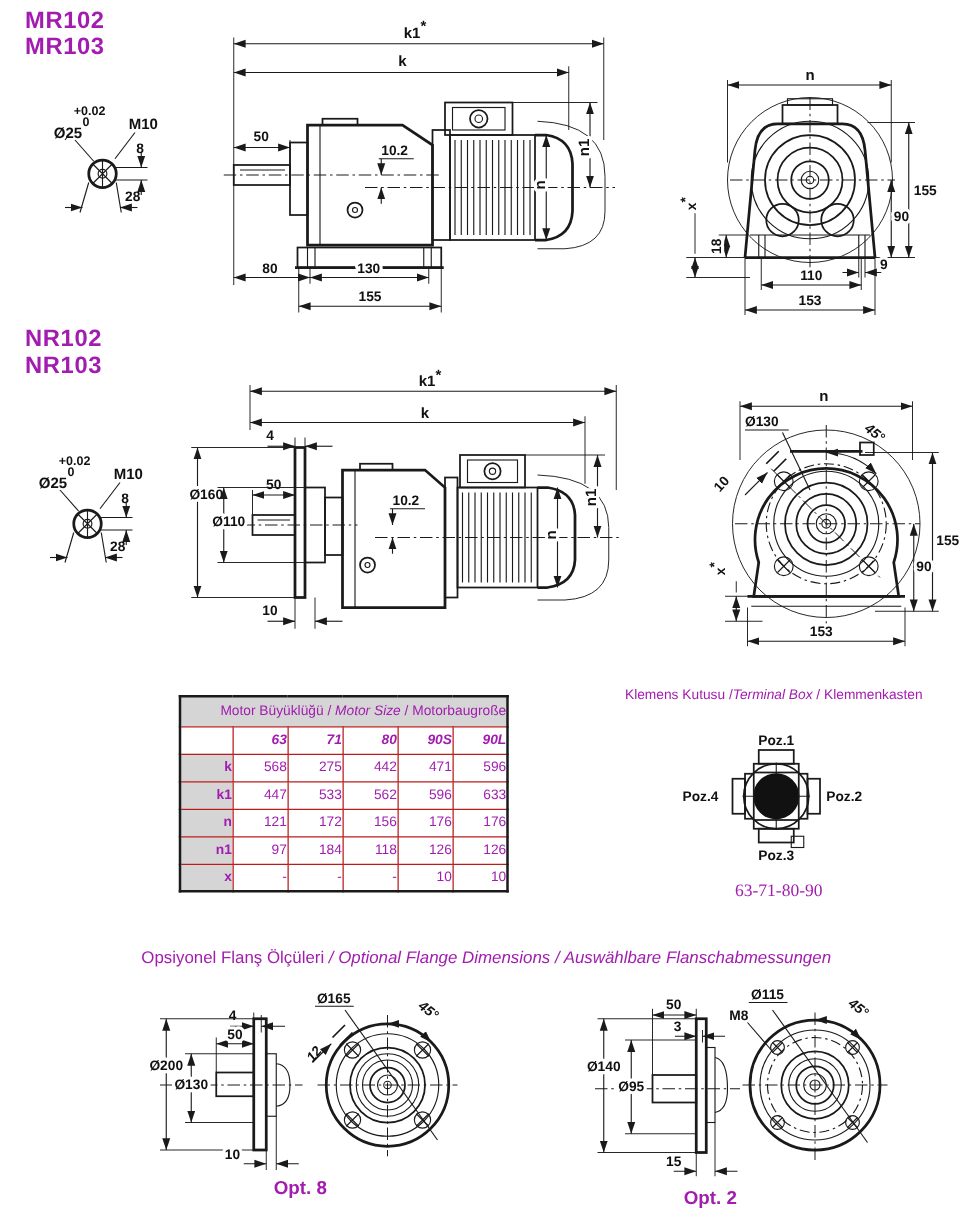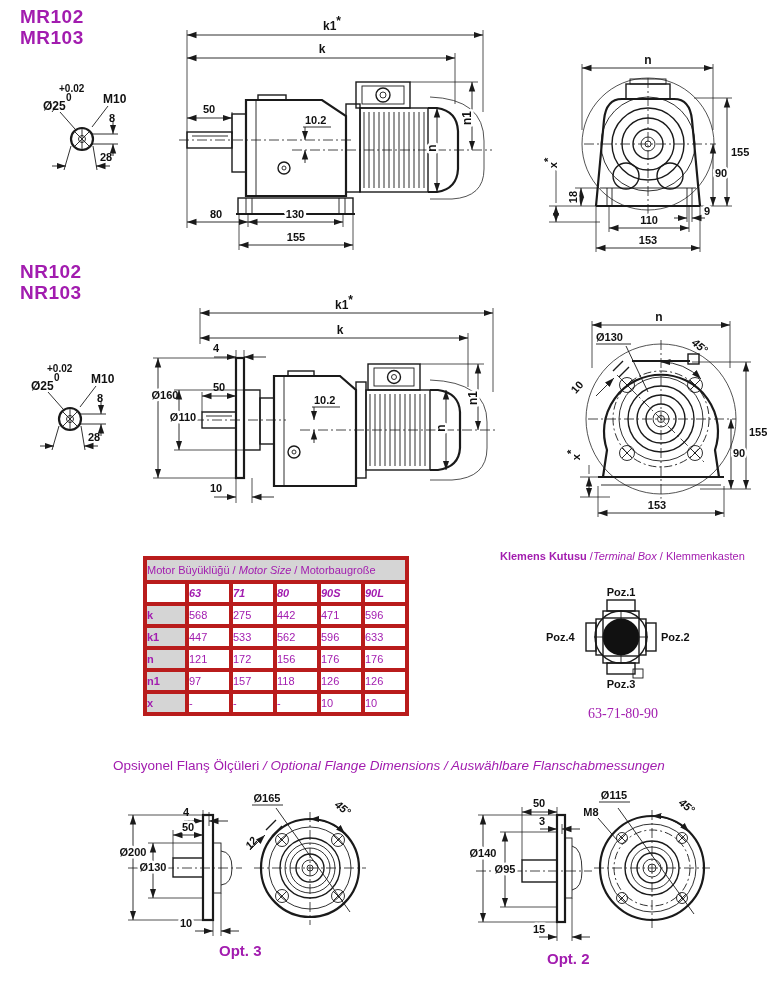--- a/index.html
+++ b/index.html
@@ -23,27 +23,27 @@
   svg text.it { font-style:italic; }
   svg text.mid{ text-anchor:middle; }
   svg text.halo { paint-order:stroke; stroke:#ffffff; stroke-width:5px; stroke-linejoin:round; }
   
   .model-title { position:absolute; font-weight:bold; font-size:19px; line-height:21px; letter-spacing:0.5px; }
   .section-title { position:absolute; font-size:13.5px; white-space:nowrap; }
   .section-title .b { font-weight:normal;text-align:right; }
   .section-title .i { font-style:italic; }
   .sep { white-space:pre; }
   .tb-title { position:absolute; font-size:11px; white-space:nowrap; }
-  .tb-title .b { font-weight:bold; }
+  .tb-title .b { font-weight:normal; }
   .tb-title .i { font-style:italic; }
   .opt-caption { position:absolute; font-weight:bold; font-size:15px; }
   .tb-caption { position:absolute; font-size:14px;font-family:Liberation Serif, serif; }
   
   #size-table { position:absolute; left:143px; top:556px; border-collapse:collapse; table-layout:fixed; }
-  #size-table td { border:4px solid #b91c1c; text-align:left; vertical-align:middle;
+  #size-table td { border:1px solid #b91c1c; text-align:right; vertical-align:middle;
                    font-size:11px; height:22px; background:#fff; }
   #size-table .title-row td { background:#d5d5d5; height:24px; font-size:11px; }
   #size-table .colhead { font-weight:bold;font-style:italic; }
   #size-table .rowlabel { background:#d5d5d5; font-weight:bold; }
   #size-table { border:2px solid #1a1a1a; }
 </style>
 </head>
 <body>
 
 <div id="page">
@@ -554,37 +554,37 @@
       <td class="rowlabel">n</td>
       <td>121</td>
       <td>172</td>
       <td>156</td>
       <td>176</td>
       <td>176</td>
     </tr>
     <tr>
       <td class="rowlabel">n1</td>
       <td>97</td>
-      <td>157</td>
+      <td>184</td>
       <td>118</td>
       <td>126</td>
       <td>126</td>
     </tr>
     <tr>
       <td class="rowlabel">x</td>
       <td>-</td>
       <td>-</td>
       <td>-</td>
       <td>10</td>
       <td>10</td>
     </tr>
   </tbody>
     </table>
 
   <div class="tb-title" style="left:500px; top:550px;"><span class="b">Klemens Kutusu</span><span class="sep"> /</span><span class="i">Terminal Box</span><span class="sep"> / </span><span>Klemmenkasten</span></div>
   <div class="tb-caption" style="left:588px; top:706px;">63-71-80-90</div>
 
   <div class="section-title" style="left:113px; top:758px;"><span class="b">Opsiyonel Flanş Ölçüleri</span><span class="i sep"> / </span><span class="i">Optional Flange Dimensions</span><span class="i sep"> / </span><span class="i">Auswählbare Flanschabmessungen</span></div>
 
-  <div class="opt-caption" style="left:219px; top:942px;">Opt. 3</div>
+  <div class="opt-caption" style="left:219px; top:942px;">Opt. 8</div>
   <div class="opt-caption" style="left:547px; top:950px;">Opt. 2</div>
 
 </div>
 
 </body></html>

